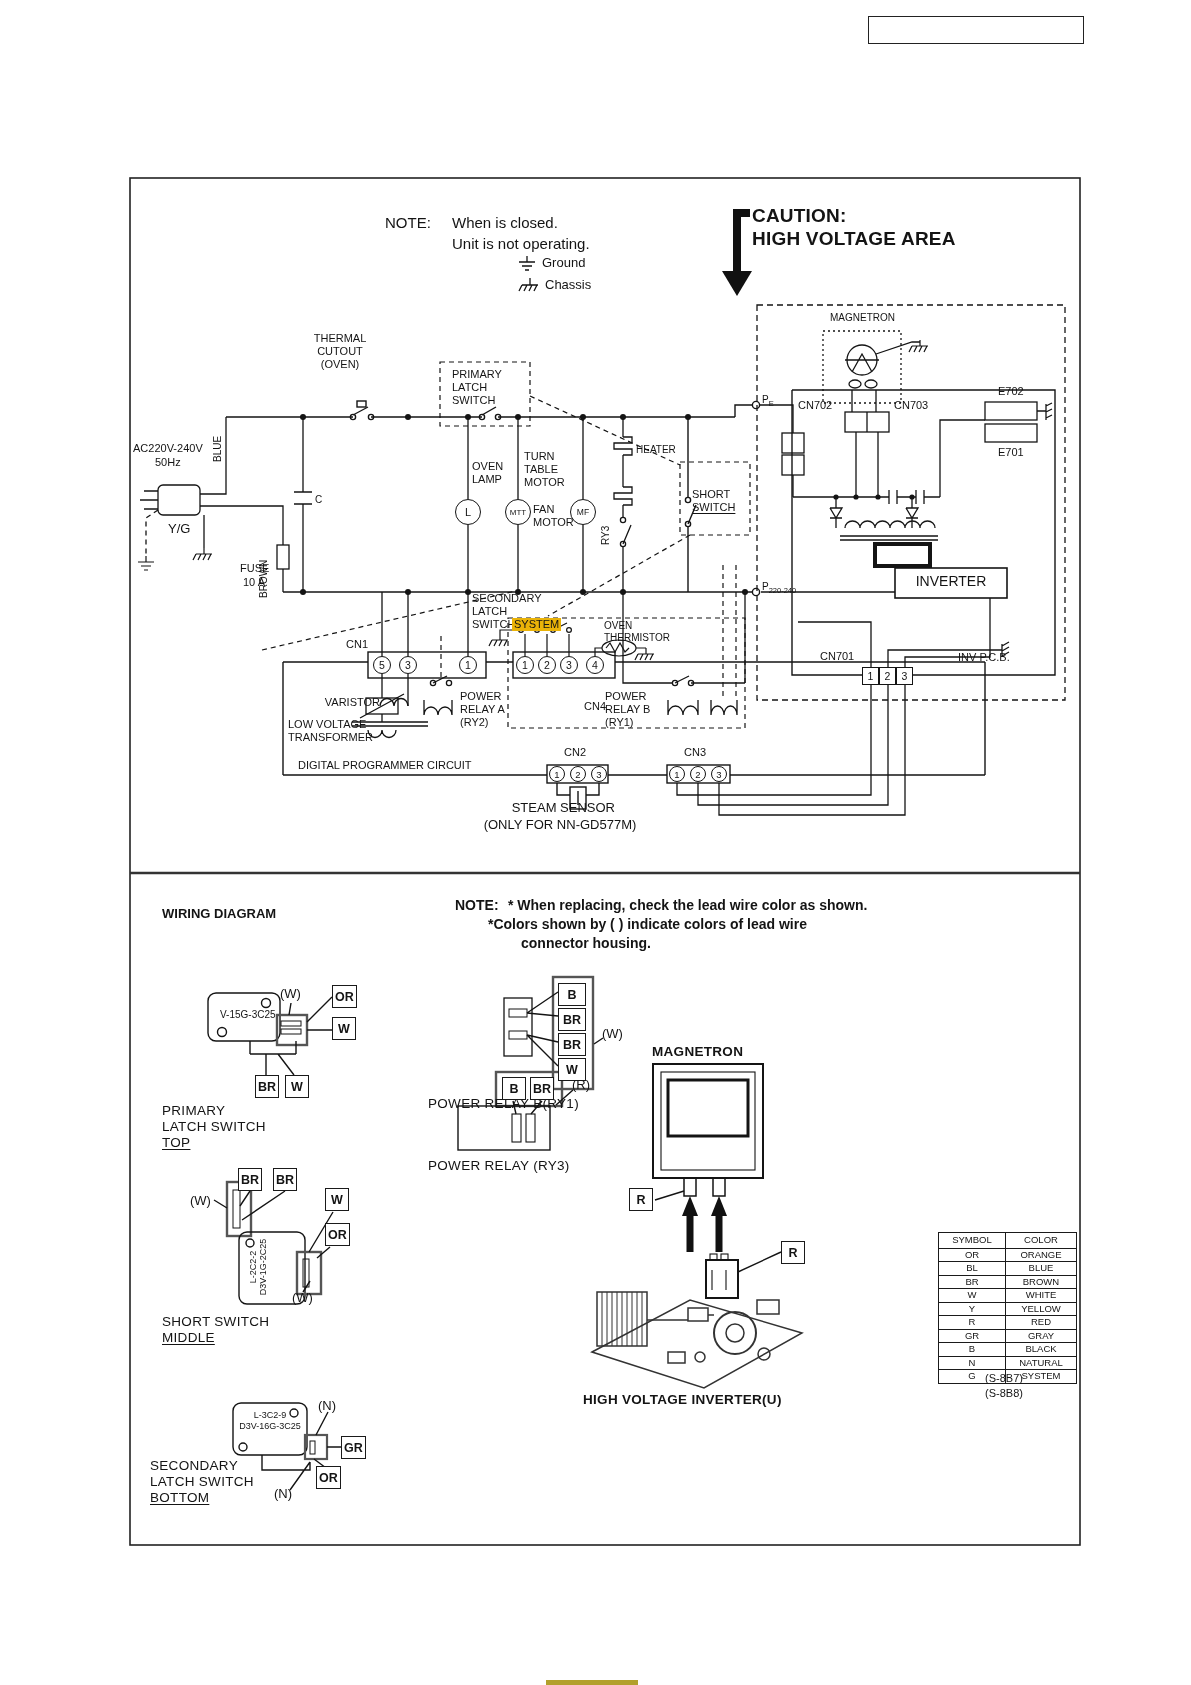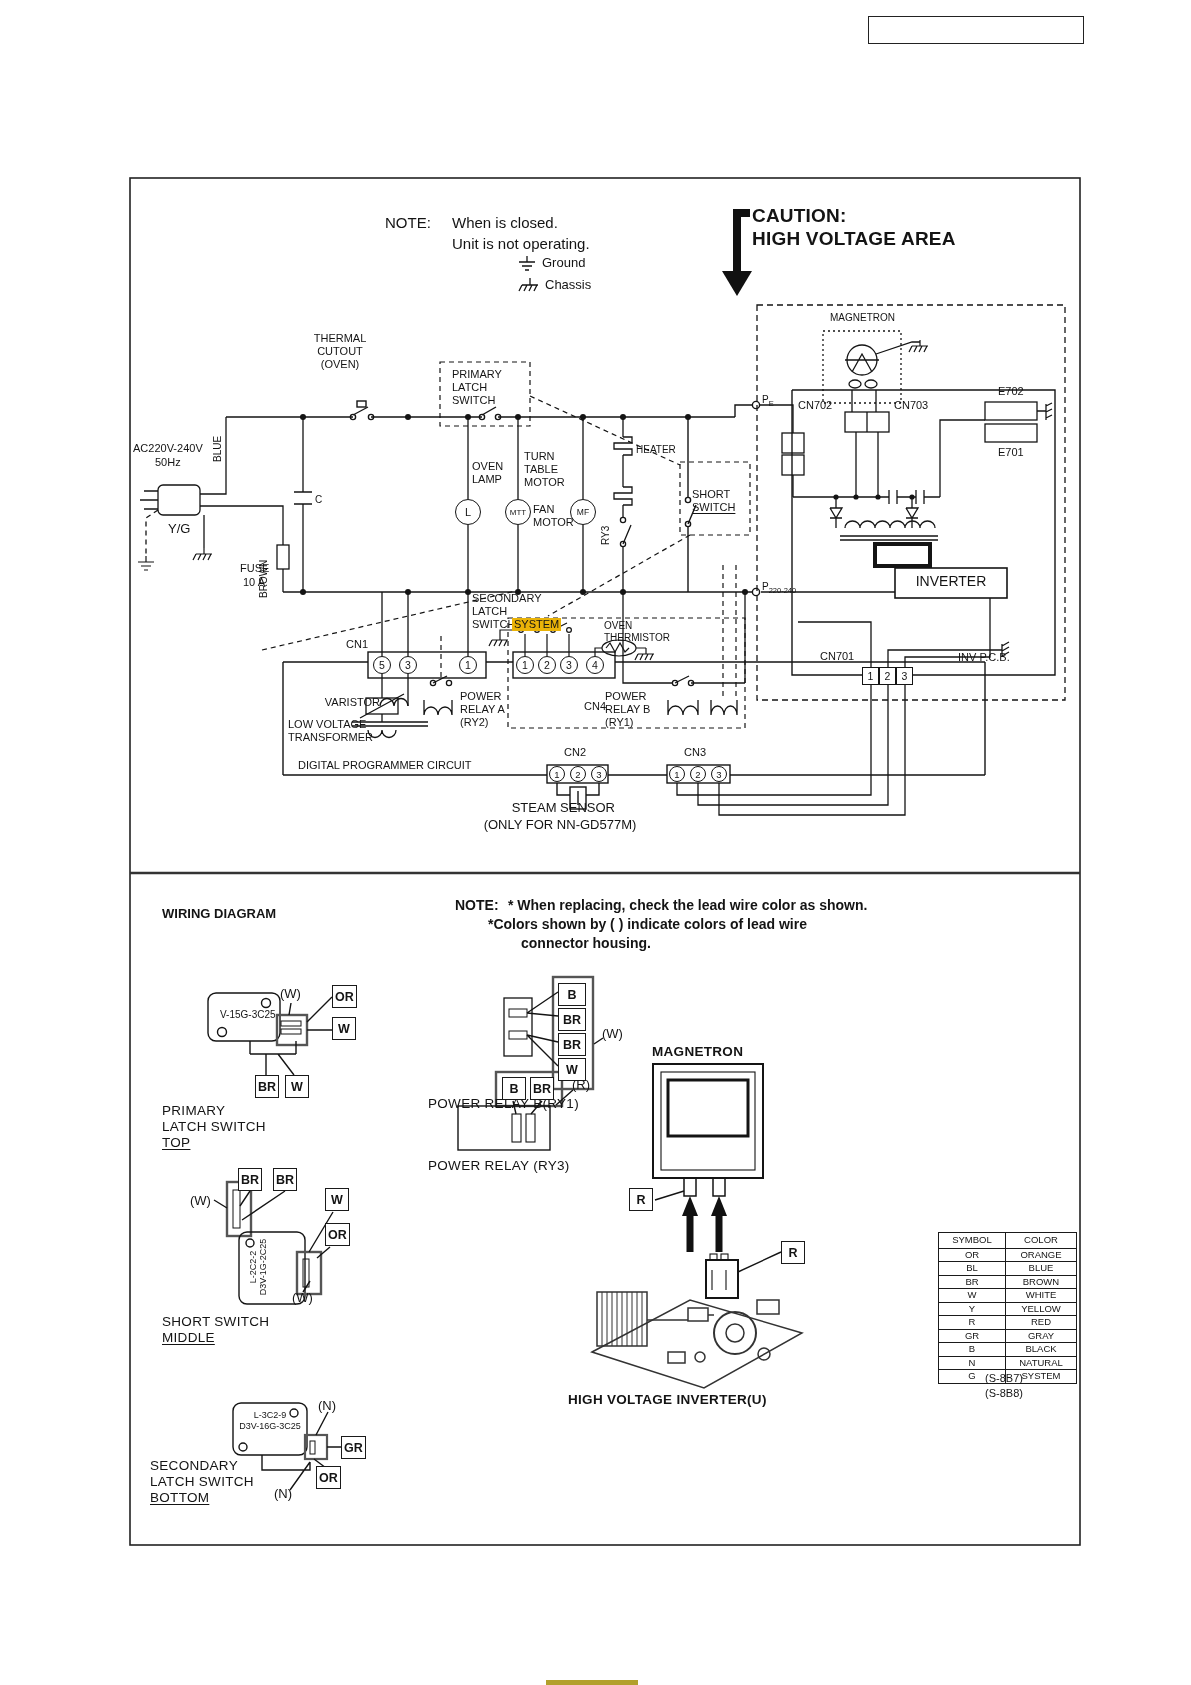--- a/index.html
+++ b/index.html
@@ -473,21 +473,21 @@
   <div class="lbl s13" style="left:318px;top:1398px">(N)</div>
   <div class="cbox" style="left:341px;top:1436px">GR</div>
   <div class="cbox" style="left:316px;top:1466px">OR</div>
   <div class="lbl s13" style="left:274px;top:1486px">(N)</div>
   <div class="lbl cap13" style="left:150px;top:1458px">
     <div>SECONDARY</div>
     <div>LATCH SWITCH</div>
     <div class="u">BOTTOM</div>
   </div>
 
-  <div class="lbl cap13 b" style="left:568px;top:1392px">HIGH VOLTAGE INVERTER(U)</div>
+  <div class="lbl cap13 b" style="left:583px;top:1392px">HIGH VOLTAGE INVERTER(U)</div>
 
   <table class="tbl">
     <tbody>
         <tr>
       <th class="c1">SYMBOL</th>
       <th class="c2">COLOR</th>
     </tr>
     <tr>
           <td>OR</td>
           <td>ORANGE</td>

